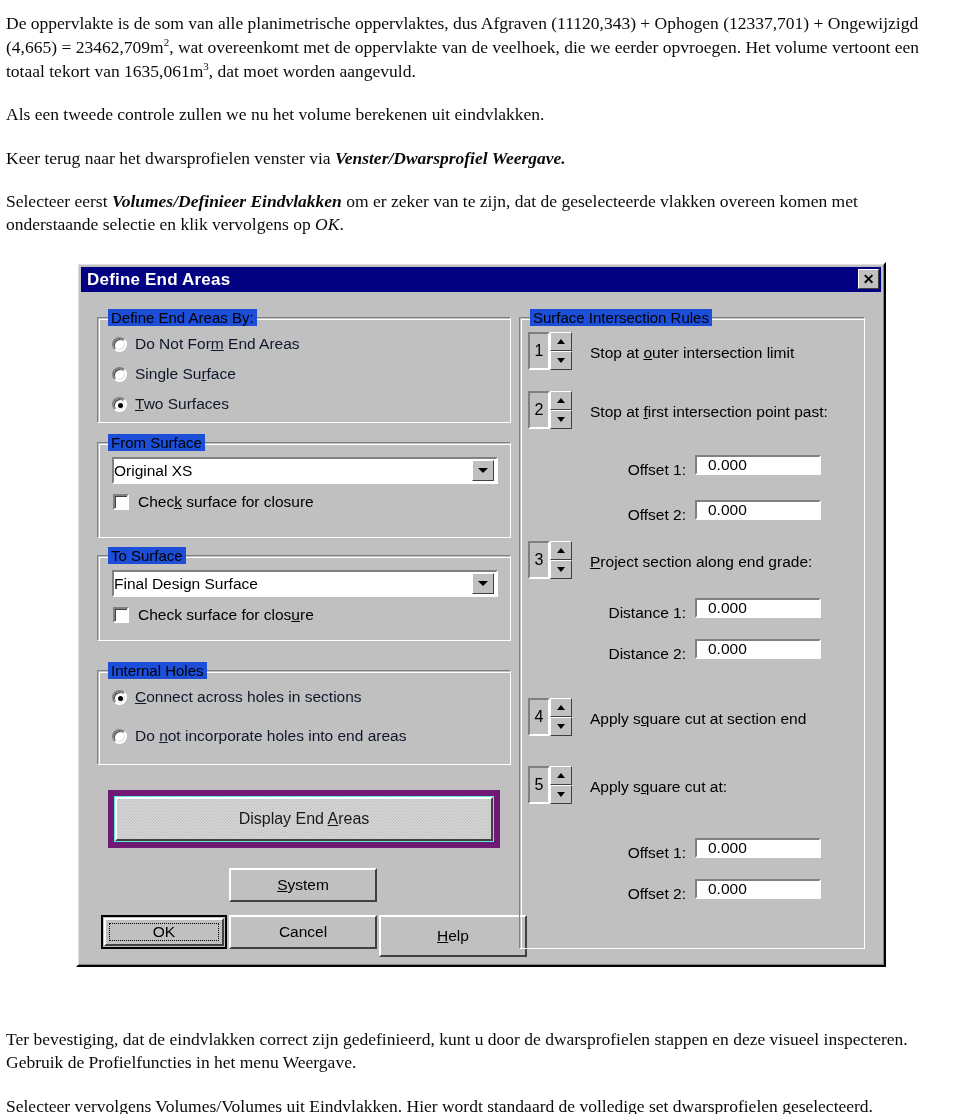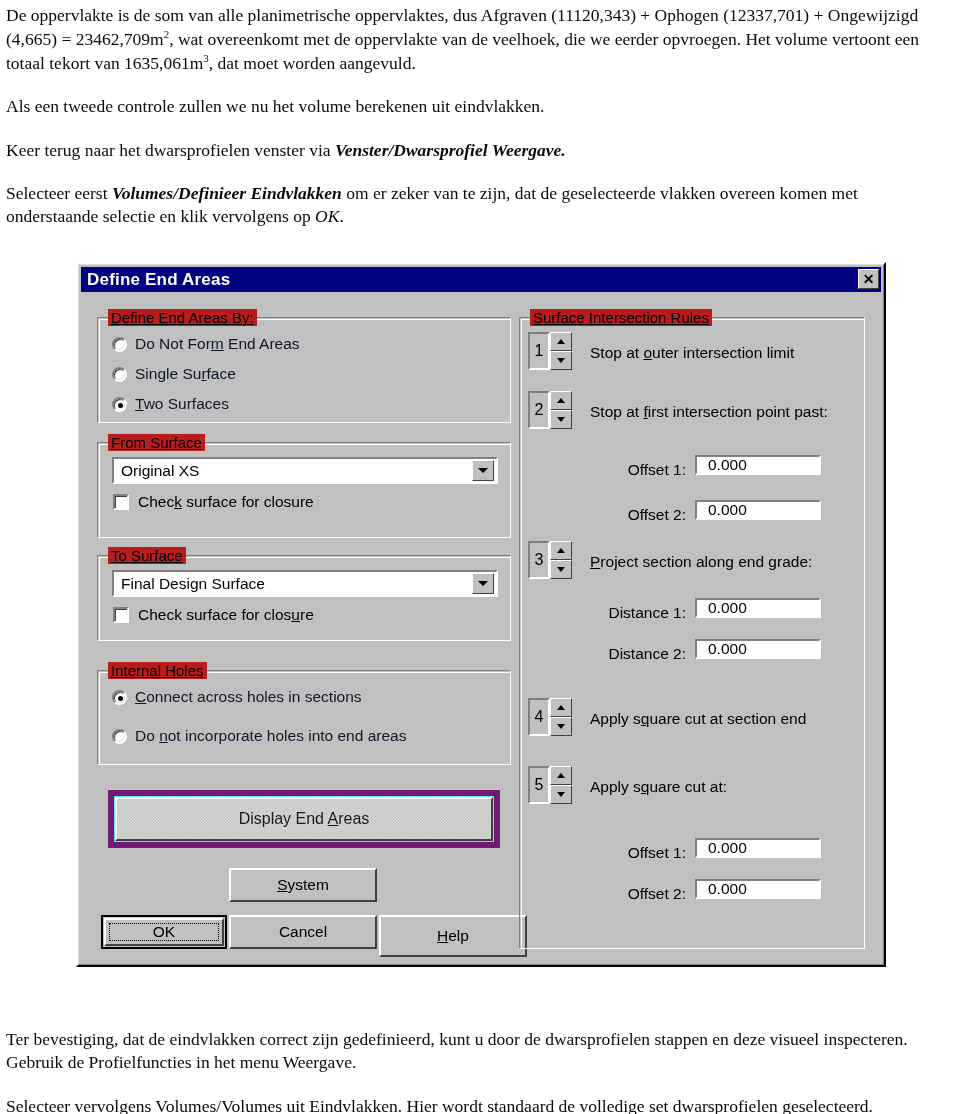--- a/index.html
+++ b/index.html
@@ -7,21 +7,21 @@
   body {
     width:960px; height:1114px;
     background:#ffffff;
     font-family:"Liberation Serif", serif;
     overflow:hidden;
     position:relative;
   }
 
   
   .prose {
-    padding: 4px 8px 0 6px;
+    padding: 12px 8px 0 6px;
     font-size: 17.5px;
     line-height: 1.33;
     color:#0a0a0a;
   }
   .prose p { margin: 0 0 0 0; }
   .prose .gap { height: 20px; }
   .prose b, .prose .bi { font-weight:bold; font-style:italic; }
   .prose i { font-style:italic; }
   .sup { font-size:11px; vertical-align:super; }
 
@@ -83,25 +83,24 @@
   }
   .group::after {
     content:"";
     position:absolute; left:1px; top:1px; right:-1px; bottom:-1px;
     border-top:1px solid #ffffff;
     border-left:1px solid #ffffff;
     pointer-events:none;
   }
   .group-title {
     position:absolute; top:-9px; left:10px;
-    background:#b91c1c; padding:0 3px;
+    background:#1d4ed8; padding:0 3px;
     font-size:15px; color:#000; white-space:nowrap;
     z-index:2;
     font-family:"Liberation Sans", sans-serif;
-    text-decoration:underline;
   }
 
   
   .radio-row { position:absolute; display:flex; align-items:center; }
   .radio {
     width:15px; height:15px; border-radius:50%;
     background:#ffffff;
     border:2px solid;
     border-color:#808080 #ffffff #ffffff #808080;
     box-shadow: inset 1px 1px 0 #404040, inset -1px -1px 0 #dfdfdf;
@@ -130,21 +129,21 @@
   
   .combo {
     position:absolute; height:27px; background:#ffffff;
     border-top:2px solid #808080;
     border-left:2px solid #808080;
     border-right:2px solid #ffffff;
     border-bottom:2px solid #ffffff;
     display:flex; align-items:center;
   }
   .combo-val {
-    flex:1; font-size:15.5px; color:#000; padding-left:7px; white-space:nowrap;
+    flex:1; font-size:15.5px; color:#000; padding-left:0; white-space:nowrap;
   }
   .combo-btn {
     width:22px; height:21px; margin-right:2px;
     background:#c0c0c0;
     border-top:1.5px solid #ffffff;
     border-left:1.5px solid #ffffff;
     border-right:1.5px solid #404040;
     border-bottom:1.5px solid #404040;
     display:flex; align-items:center; justify-content:center;
     flex:0 0 auto; cursor:pointer;

